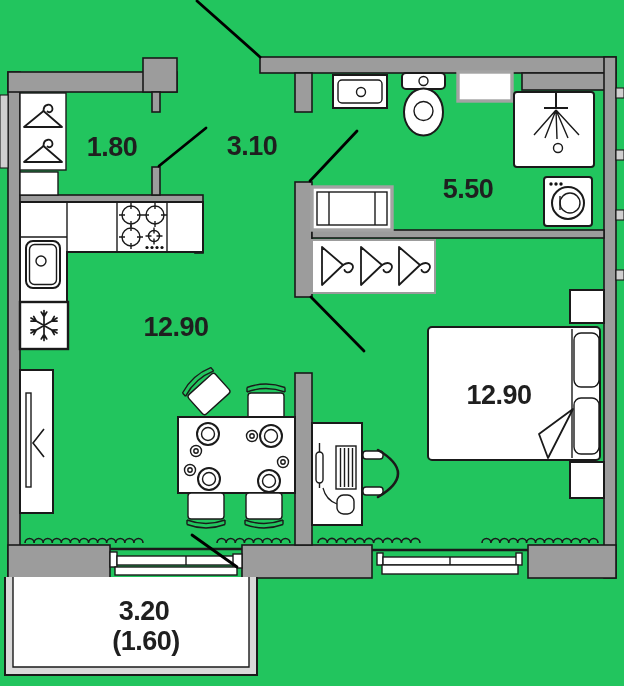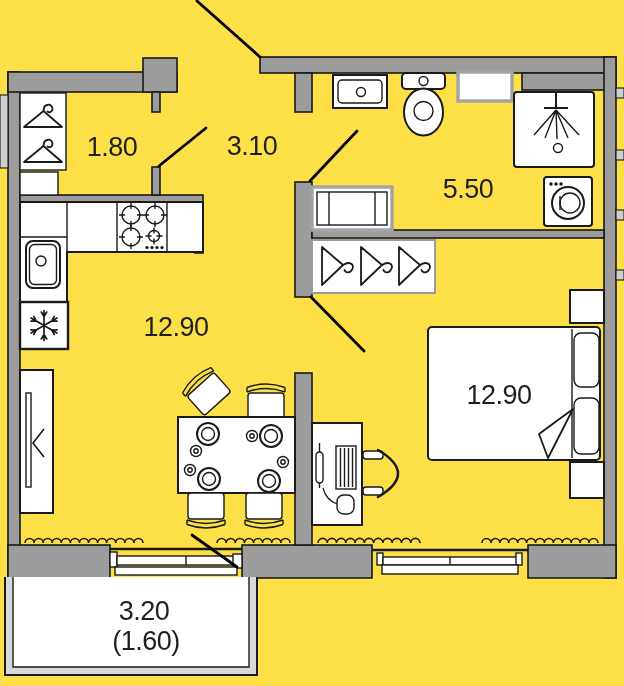--- a/index.html
+++ b/index.html
@@ -1,16 +1,16 @@
 <!DOCTYPE html>
 <html style="--wall: #9c9c9c; --outline: #1a1a1a; --light: #cfcfcf; --balcony_band: #d9d9d9; --text: #1f1f1f;"><head>
 <meta charset="utf-8">
 <style>
   html,body{margin:0;padding:0;background:#fff;}
-  #stage{width:624px;height:686px;position:relative;background:#fde047;}
+  #stage{width:624px;height:686px;position:relative;background:#22c55e;font-weight:bold;}
   svg{display:block}
   .wall{fill:var(--wall,#9c9c9c);stroke:var(--outline,#1a1a1a);stroke-width:1.6}
   .stub{fill:var(--light,#cfcfcf);stroke:var(--outline,#1a1a1a);stroke-width:1.1}
   .fw{fill:#fff;stroke:#1a1a1a;stroke-width:2}
   .fw1{fill:#fff;stroke:#1a1a1a;stroke-width:1.4}
   .ln{fill:none;stroke:#1a1a1a;stroke-width:1.4}
   .ln2{fill:none;stroke:#1a1a1a;stroke-width:2}
   .thick{fill:none;stroke:#1a1a1a;stroke-width:2.6}
   .door{fill:none;stroke:#000;stroke-width:2.8;stroke-linecap:round}
   .grayfr{fill:#fff;stroke:#a3a3a3;stroke-width:3.4}

